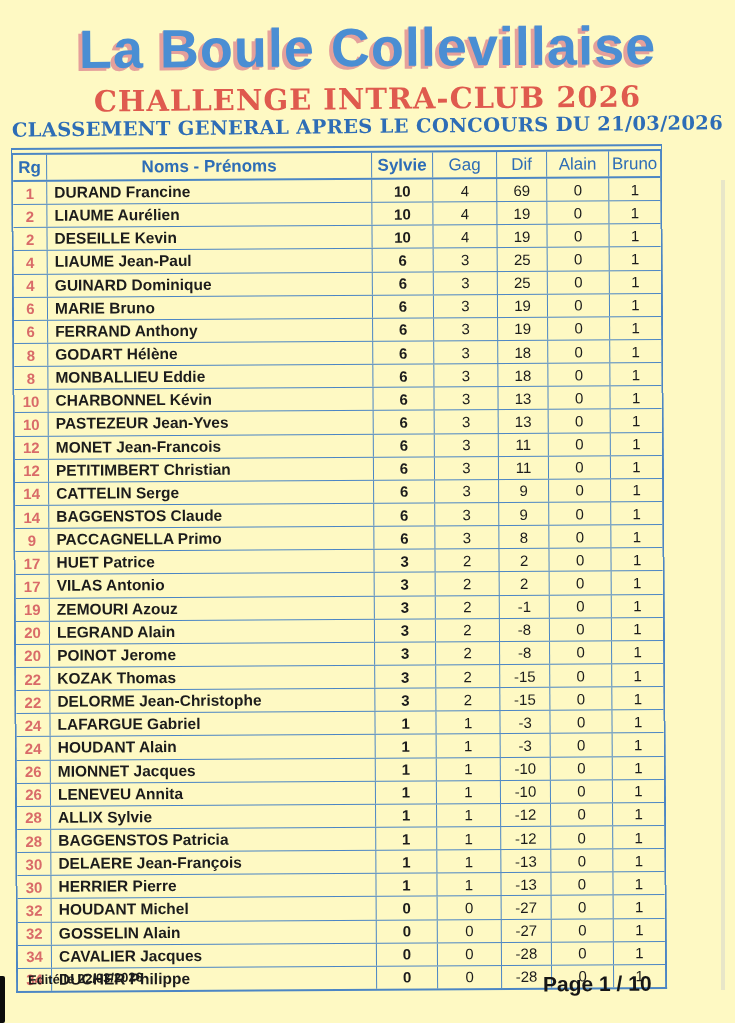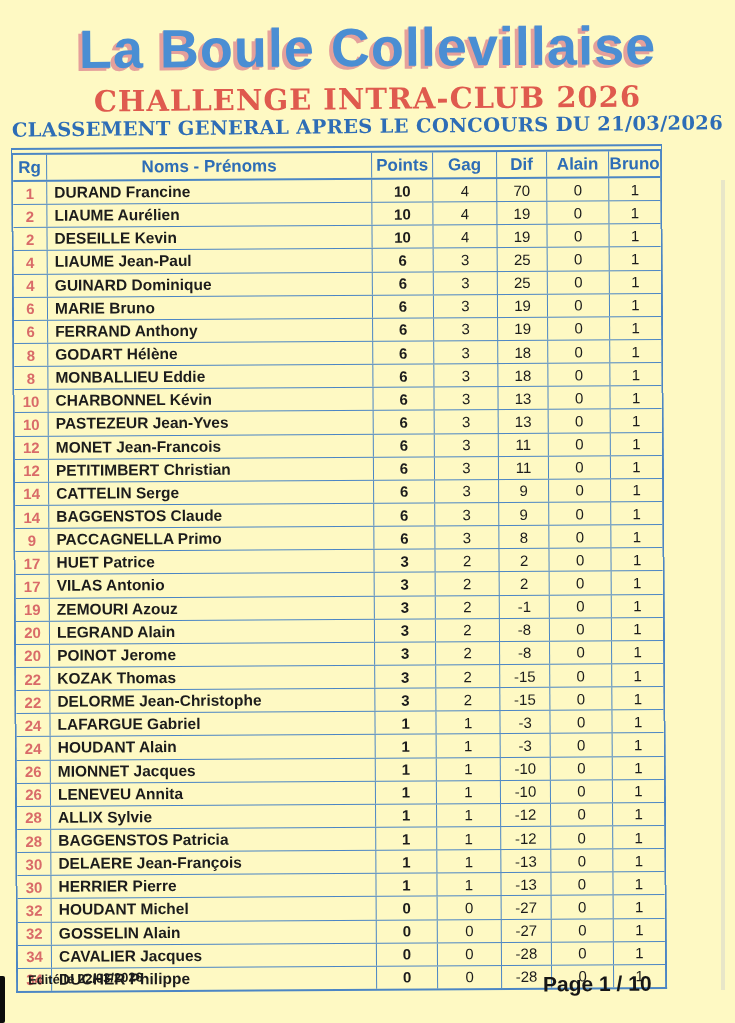--- a/index.html
+++ b/index.html
@@ -80,21 +80,21 @@
   }
   .c{
     border-right:1.7px solid var(--border-blue);
     display:flex;align-items:center;justify-content:center;
     overflow:visible;white-space:nowrap;
   }
   .c:last-child{border-right:none;}
   .thead .c{
     color:var(--ranking-blue);
     font-size:17px;
-    font-weight:700;
+    font-weight:400;
   }
   .thead .c.hb{font-weight:700;}
   .c.rg{
     color:var(--rank-red);
     font-weight:700;
     font-size:15px;
   }
   .c.name{
     justify-content:flex-start;
     padding-left:7px;
@@ -137,32 +137,32 @@
 <div class="sheet">
 
   <div class="club-title">La Boule Collevillaise</div>
   <div class="challenge-title">CHALLENGE INTRA-CLUB 2026</div>
   <div class="ranking-title">CLASSEMENT GENERAL APRES LE CONCOURS DU 21/03/2026</div>
 
   <div class="rank-table">
     <div class="trow thead">
       <div class="c hb">Rg</div>
       <div class="c hb">Noms - Prénoms</div>
-      <div class="c hb">Points</div>
+      <div class="c hb">Sylvie</div>
       <div class="c">Gag</div>
       <div class="c">Dif</div>
       <div class="c">Alain</div>
       <div class="c">Bruno</div>
     </div>
     <div style="display:contents" id="ranking-body"><div class="trow">
           <div class="c rg">1</div>
           <div class="c name">DURAND Francine</div>
           <div class="c num pts">10</div>
           <div class="c num">4</div>
-          <div class="c num">70</div>
+          <div class="c num">69</div>
           <div class="c num">0</div>
           <div class="c num">1</div>
         </div><div class="trow">
           <div class="c rg">2</div>
           <div class="c name">LIAUME Aurélien</div>
           <div class="c num pts">10</div>
           <div class="c num">4</div>
           <div class="c num">19</div>
           <div class="c num">0</div>
           <div class="c num">1</div>

